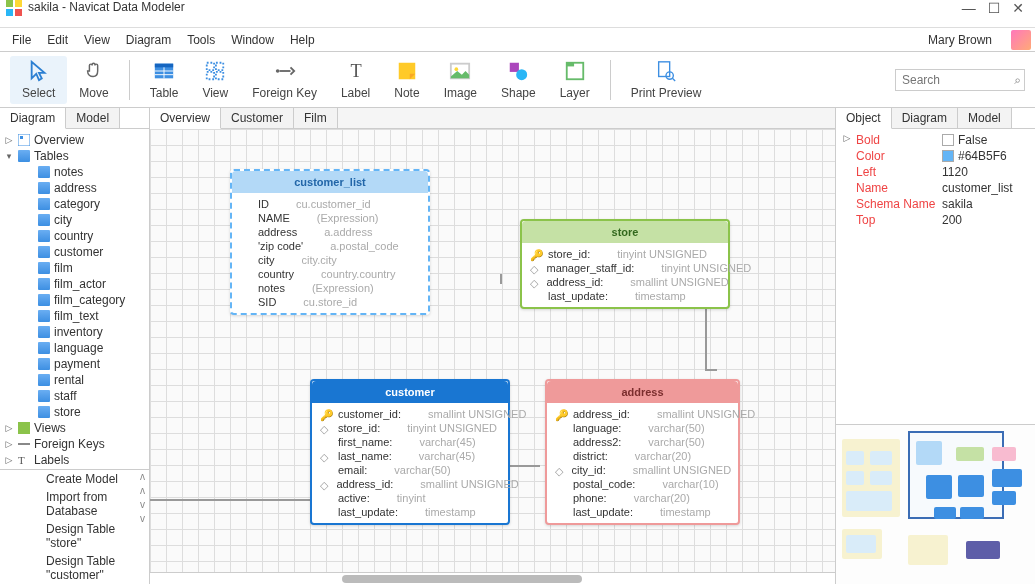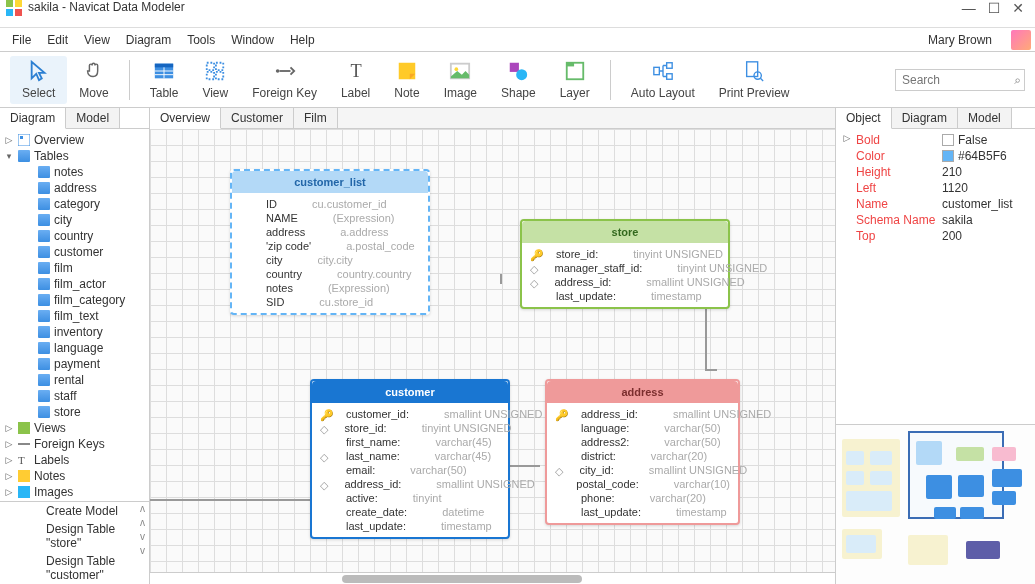--- a/index.html
+++ b/index.html
@@ -59,21 +59,21 @@
 .canvas-wrap { flex: 1; position: relative; overflow: hidden; background:
   linear-gradient(#ddd 1px,transparent 1px) 0 0/16px 16px,
   linear-gradient(90deg,#ddd 1px,transparent 1px) 0 0/16px 16px,
   #fafafa; }
 .scrollbar-h { height: 12px; border-top: 1px solid #ccc; display: flex; align-items: center; }
 .scrollbar-h .thumb { background: #bbb; height: 8px; margin: 2px; border-radius: 4px; }
 
 .entity { position: absolute; background: #fff; border-radius: 4px; box-shadow: 0 1px 3px rgba(0,0,0,0.15); font-size: 11px; }
 .entity .ehdr { padding: 5px 8px; text-align: center; font-weight: 600; border-radius: 4px 4px 0 0; color: #fff; }
 .entity .ebody { padding: 4px 0; }
-.entity .erow { padding: 1px 8px; display: flex; align-items: center; gap: 16px; white-space: nowrap; }
+.entity .erow { padding: 1px 8px; display: flex; align-items: center; gap: 8px; white-space: nowrap; }
 .entity .erow .col-name { color: #333; }
 .entity .erow .col-type { color: #aaa; margin-left: 19px; }
 .keyicon { width: 10px; height: 10px; display: inline-block; }
 .pk { color: #e6a700; }
 .fk { color: #999; }
 
 .entity.customer-list { border: 2px dashed #64B5F6; }
 .entity.customer-list .ehdr { background: #b3d9f7; color: #2266a8; }
 .entity.store { border: 2px solid #8bc34a; }
 .entity.store .ehdr { background: #c5e1a5; color: #33691e; }
@@ -202,29 +202,20 @@
   <div class="toolbtn">
     <span class="ticon"><svg viewBox="0 0 24 24">
           <rect x="3" y="3" width="18" height="18" fill="none" stroke="#66bb6a" stroke-width="2"></rect>
           <rect x="3" y="3" width="8" height="4" fill="#66bb6a"></rect>
         </svg></span>
     <span class="tlabel">Layer</span>
   </div>
   <div class="tool-sep"></div>
   <div class="toolbtn">
     <span class="ticon"><svg viewBox="0 0 24 24">
-          <rect x="2" y="8" width="6" height="8" fill="none" stroke="#3d8fe2" stroke-width="1.5"></rect>
-          <rect x="16" y="3" width="6" height="6" fill="none" stroke="#3d8fe2" stroke-width="1.5"></rect>
-          <rect x="16" y="15" width="6" height="6" fill="none" stroke="#3d8fe2" stroke-width="1.5"></rect>
-          <path d="M8 12 H12 M12 6 V18 M12 6 H16 M12 18 H16" stroke="#3d8fe2" stroke-width="1.5" fill="none"></path>
-        </svg></span>
-    <span class="tlabel">Auto Layout</span>
-  </div>
-  <div class="toolbtn">
-    <span class="ticon"><svg viewBox="0 0 24 24">
           <rect x="4" y="2" width="12" height="16" fill="none" stroke="#3d8fe2" stroke-width="1.5"></rect>
           <circle cx="16" cy="17" r="4" fill="none" stroke="#3d8fe2" stroke-width="1.5"></circle>
           <line x1="19" y1="20" x2="22" y2="23" stroke="#3d8fe2" stroke-width="1.5"></line>
         </svg></span>
     <span class="tlabel">Print Preview</span>
   </div>
   <div class="search search-wrap">
     <input type="text" placeholder="Search" style="">
     <span class="sicon">⌕</span>
   </div>
@@ -347,20 +338,21 @@
       <div class="tree-node">
           <span class="expander">▷</span>
           <span class="ticon-sm shapes-icon"></span>
           <span>Shapes</span>
         </div>
 
     </div>
     <div class="actions">
       <div class="navarrows">ʌ<br>ʌ<br>v<br>v</div>
       <div class="action">Create Model</div>
+      <div class="action">Import from Database</div>
       <div class="action">Design Table "store"</div>
       <div class="action">Design Table "customer"</div>
     </div>
   </div>
 
   <div class="center">
     <div class="tabrow">
       <div class="tab active">Overview</div>
       <div class="tab">Customer</div>
       <div class="tab">Film</div>
@@ -475,25 +467,20 @@
             </div>
             <div class="erow">
               <span class="keyicon fk">◇</span>
               <span class="col-name">address_id:</span>
               <span class="col-type">smallint UNSIGNED</span>
             </div>
             <div class="erow">
               <span class="keyicon"></span>
               <span class="col-name">active:</span>
               <span class="col-type">tinyint</span>
-            </div>
-            <div class="erow">
-              <span class="keyicon"></span>
-              <span class="col-name">create_date:</span>
-              <span class="col-type">datetime</span>
             </div>
             <div class="erow">
               <span class="keyicon"></span>
               <span class="col-name">last_update:</span>
               <span class="col-type">timestamp</span>
             </div>
           </div>
       </div>
 
       <div class="entity address" style="left:395px;top:250px;width:195px">
@@ -563,25 +550,20 @@
             <span>False</span>
           </span>
         </div>
       <div class="prop-row">
           <span class="expander"></span>
           <span class="pname">Color</span>
           <span class="pval">
             <span class="colorchip" style="background:#64B5F6"></span>
             <span>#64B5F6</span>
           </span>
-        </div>
-      <div class="prop-row">
-          <span class="expander"></span>
-          <span class="pname">Height</span>
-          <span class="pval">210</span>
         </div>
       <div class="prop-row">
           <span class="expander"></span>
           <span class="pname">Left</span>
           <span class="pval">1120</span>
         </div>
       <div class="prop-row">
           <span class="expander"></span>
           <span class="pname">Name</span>
           <span class="pval">customer_list</span>

